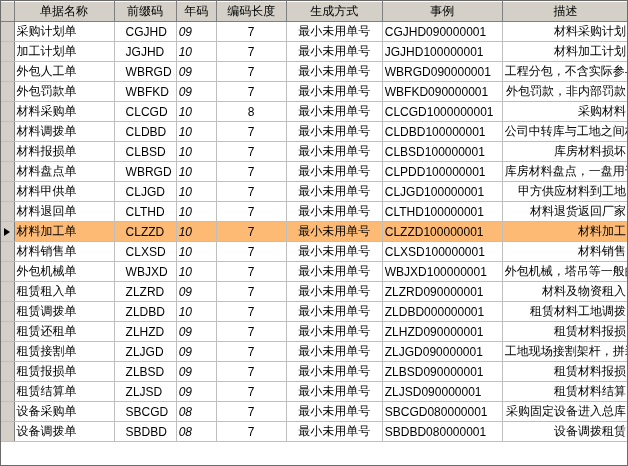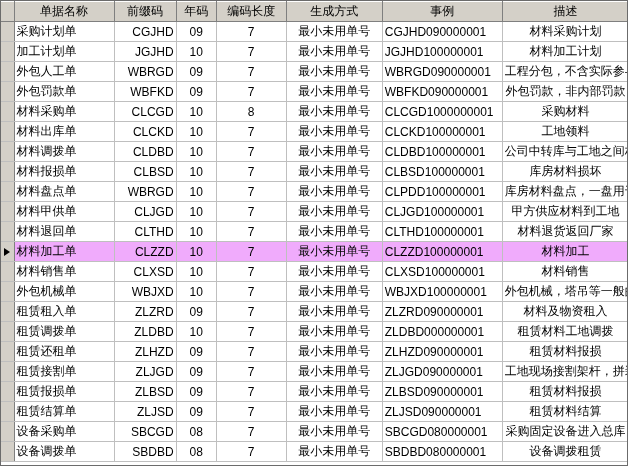--- a/index.html
+++ b/index.html
@@ -55,28 +55,28 @@
     text-align:center;
     font-size:9px;
     color:#000;
     line-height:19px;
   }
   th.c-marker{
     background:#d4d0c8;
     border-right:1px solid #7f7f7f;
   }
   .c-name{text-align:left;}
-  .c-code{text-align:right;padding-left:11px;}
-  .c-year{text-align:center;}
+  .c-code{text-align:left;padding-left:11px;}
+  .c-year{text-align:left;font-style:italic;}
   .c-len{text-align:center;}
   .c-mode{text-align:center;}
   .c-sample{text-align:left;}
-  .c-desc{text-align:center;}
+  .c-desc{text-align:right;}
   tr.selected td{
-    background:#f0abfc;
+    background:#fdba74;
   }
   tr.selected td.c-marker{
     background:#d4d0c8;
   }
   .arrow{
     display:inline-block;
     width:0;height:0;
     border-top:4px solid transparent;
     border-bottom:4px solid transparent;
     border-left:6px solid #000;
@@ -156,30 +156,20 @@
           <td class="c-name">材料采购单</td>
           <td class="c-code">CLCGD</td>
           <td class="c-year">10</td>
           <td class="c-len">8</td>
           <td class="c-mode">最小未用单号</td>
           <td class="c-sample">CLCGD1000000001</td>
           <td class="c-desc">采购材料</td>
         </tr>
         <tr>
           <td class="c-marker"></td>
-          <td class="c-name">材料出库单</td>
-          <td class="c-code">CLCKD</td>
-          <td class="c-year">10</td>
-          <td class="c-len">7</td>
-          <td class="c-mode">最小未用单号</td>
-          <td class="c-sample">CLCKD100000001</td>
-          <td class="c-desc">工地领料</td>
-        </tr>
-        <tr>
-          <td class="c-marker"></td>
           <td class="c-name">材料调拨单</td>
           <td class="c-code">CLDBD</td>
           <td class="c-year">10</td>
           <td class="c-len">7</td>
           <td class="c-mode">最小未用单号</td>
           <td class="c-sample">CLDBD100000001</td>
           <td class="c-desc">公司中转库与工地之间材料调拨，工地...</td>
         </tr>
         <tr>
           <td class="c-marker"></td>

